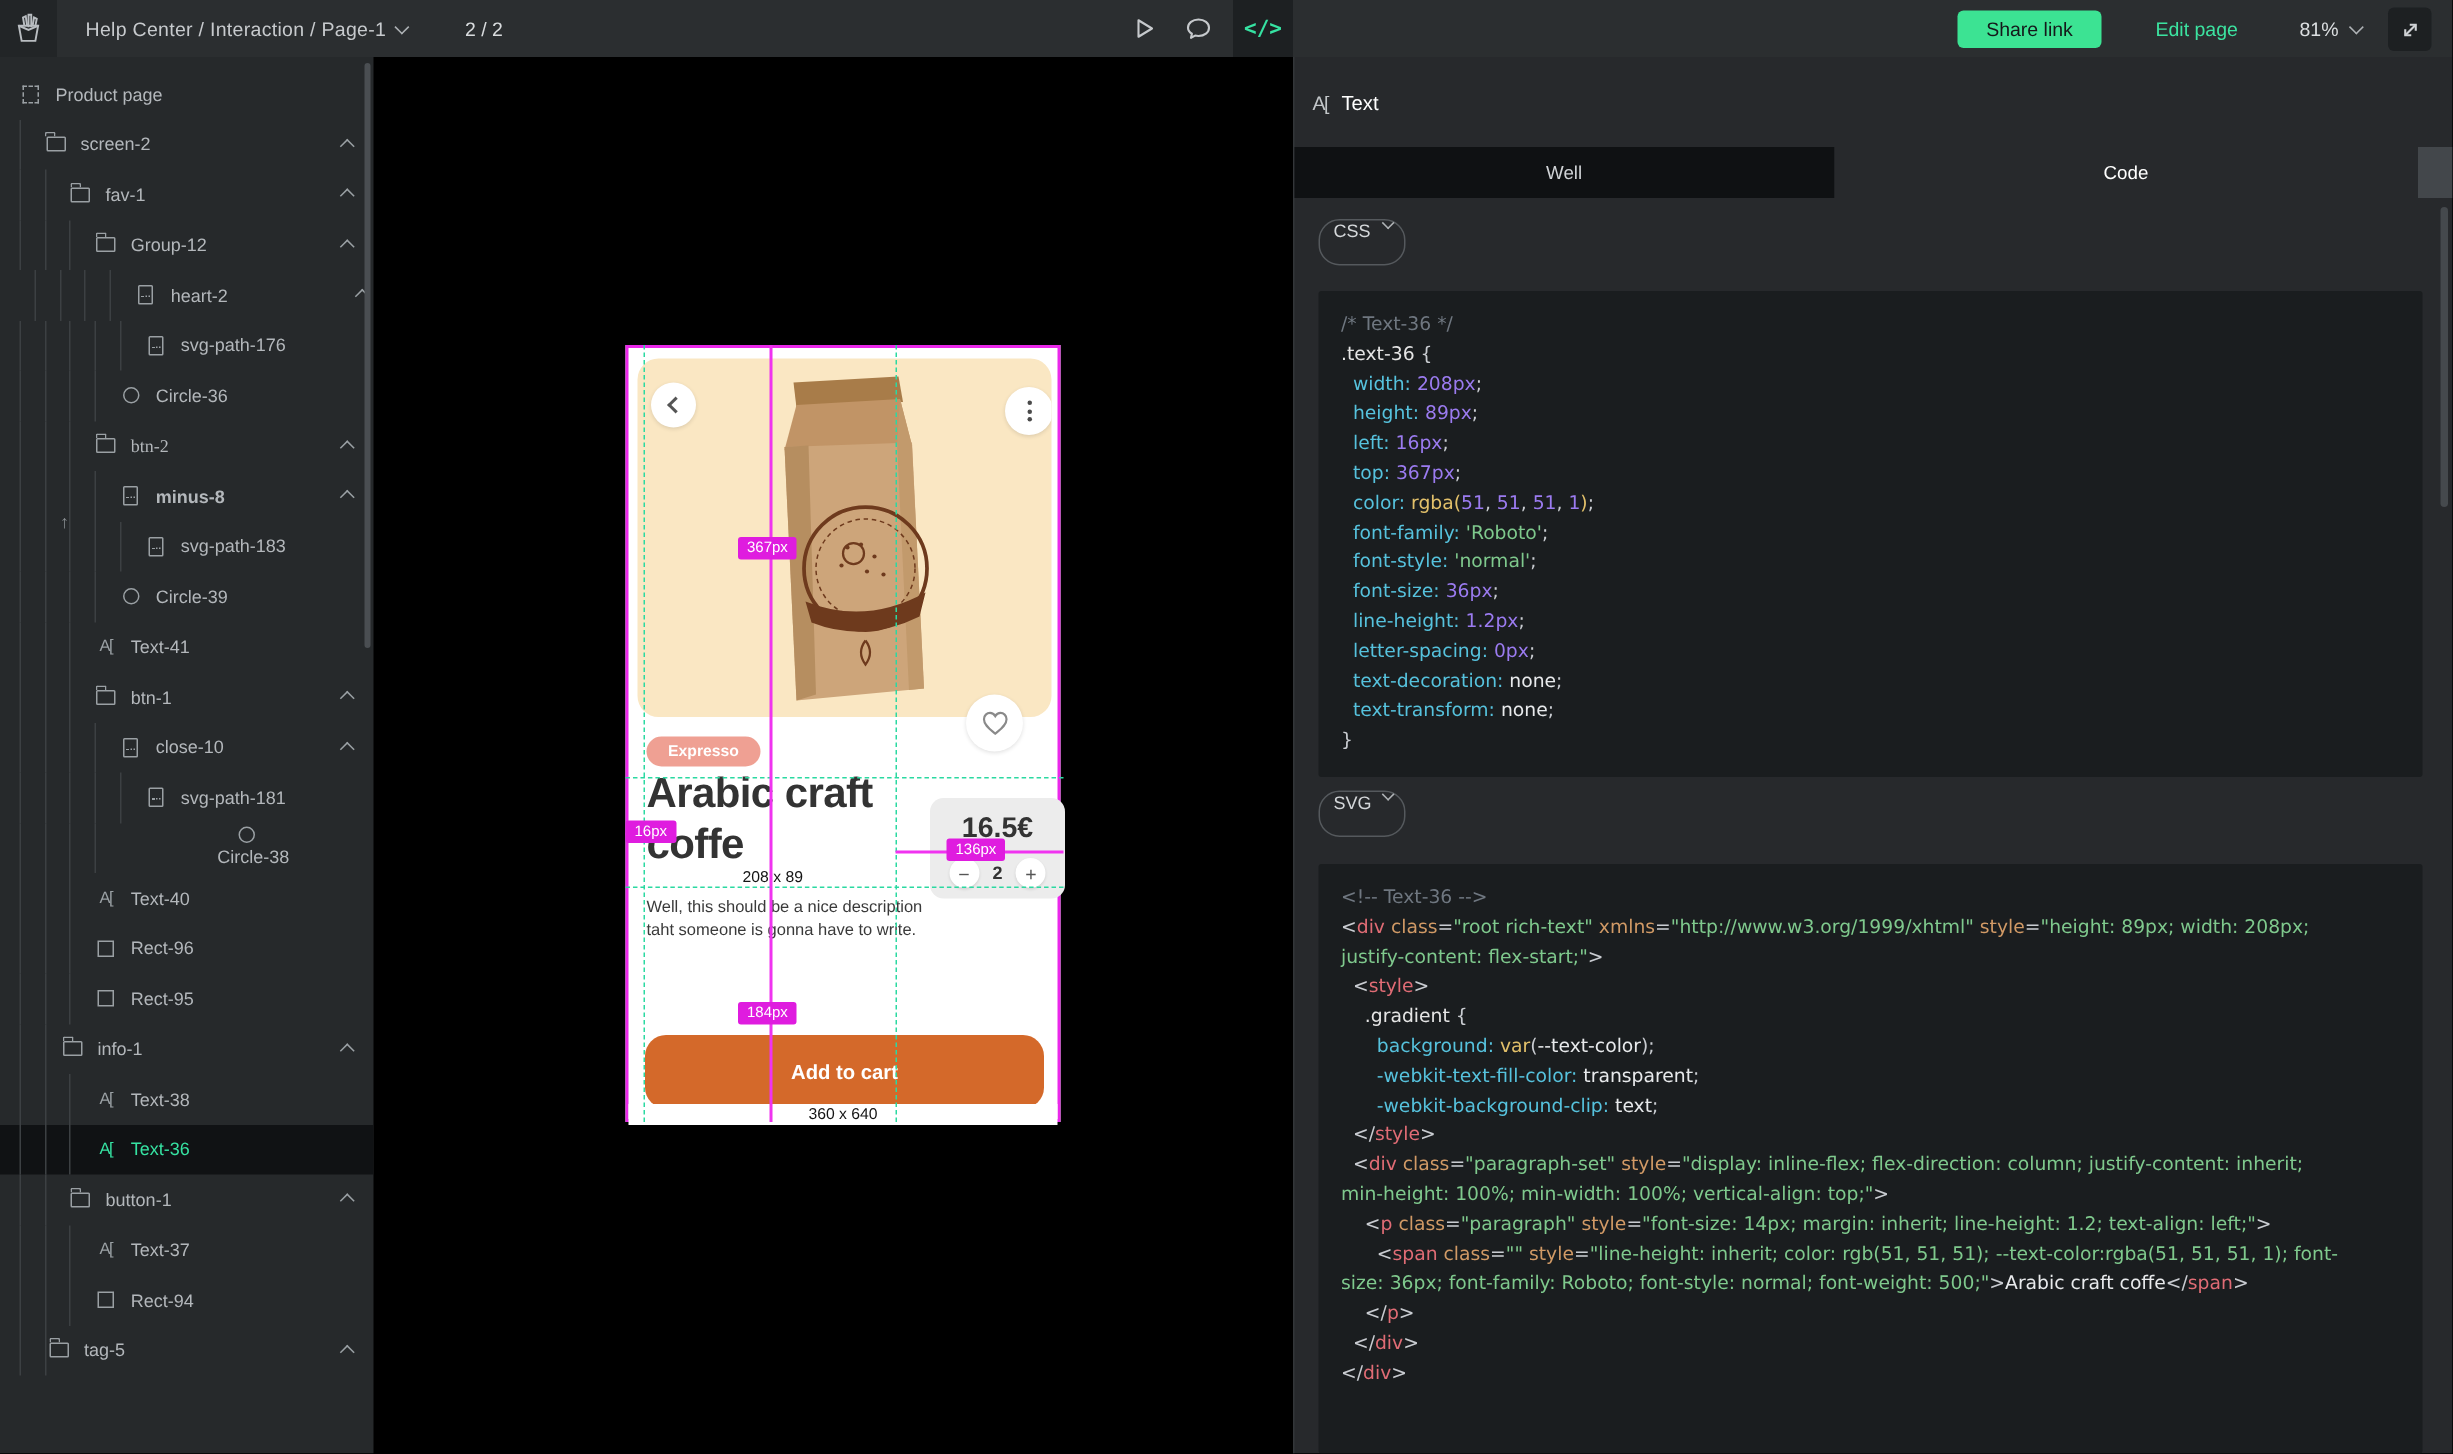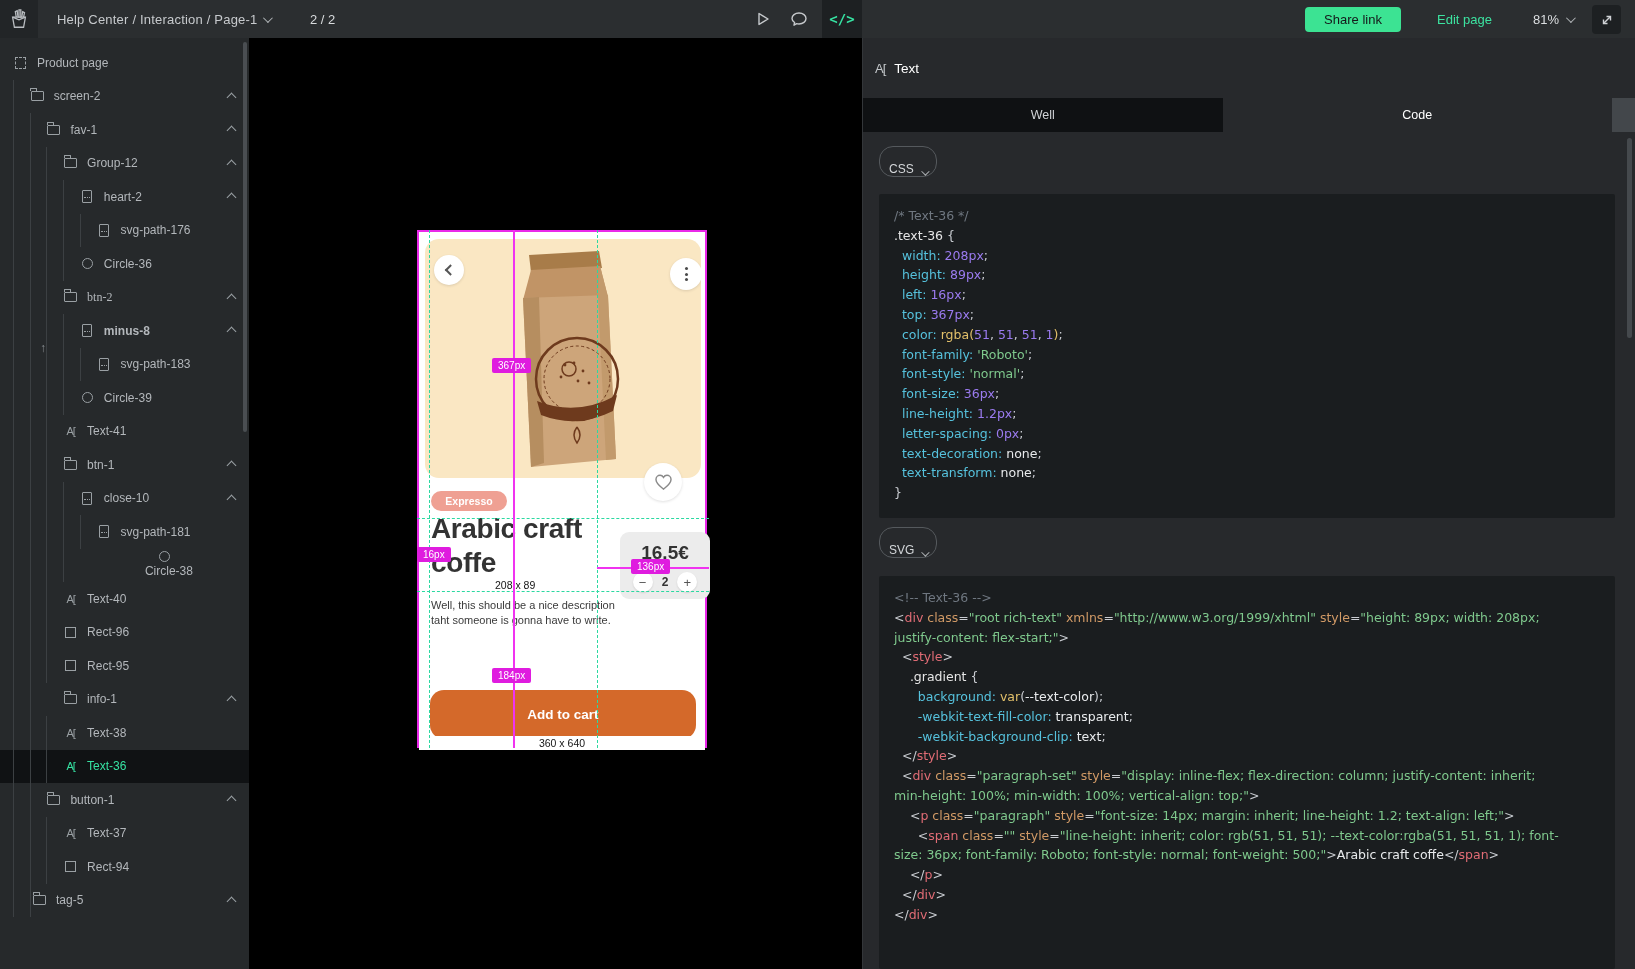--- a/index.html
+++ b/index.html
@@ -74,21 +74,21 @@
   
   .panel { position:absolute; left:862px; top:38px; width:773px; height:931px; background:#27292c; border-left:1px solid #333639; z-index:20; }
   .p-header { position:absolute; left:0; top:0; width:100%; height:60px; display:flex; align-items:center; padding-left:12px; gap:9px; }
   .p-head-icon { color:#c3c7ca; font-size:13px; letter-spacing:-1px; }
   .p-title { color:#fff; font-size:13.5px; }
   .tabs { position:absolute; left:0; top:60px; width:100%; height:34px; display:flex; }
   .tab { display:flex; align-items:center; justify-content:center; font-size:12.5px; cursor:pointer; }
   .tab-info { width:360px; background:#0f1113; color:#d0d3d6; }
   .tab-code { width:390px; background:#27292c; color:#fff; }
   .tab-corner { width:23px; background:#43474b; }
-  .dd { position:absolute; left:16px; width:58px; height:31px; border:1px solid #55595d; border-radius:14px; color:#d4d7da; font-size:12px; display:flex; align-items:flex-end; justify-content:space-between; padding:0 9px; cursor:pointer; }
+  .dd { position:absolute; left:16px; width:58px; height:31px; border:1px solid #55595d; border-radius:14px; color:#d4d7da; font-size:12px; display:flex; align-items:flex-start; justify-content:space-between; padding:0 9px; cursor:pointer; }
   .dd .chev-dn { border-color:#aeb2b5; width:6px; height:6px; }
   .codeblock { position:absolute; left:16px; width:736px; background:#1a1d1f; border-radius:2px; padding:12px 15px; font-family:"DejaVu Sans", "Liberation Sans", sans-serif; font-size:12.5px; white-space:pre; overflow:hidden; }
   .cl { height:19.8px; line-height:19.8px; }
   .tk-com { color:#6f7780; } .tk-sel { color:#e5e5e5; } .tk-prop { color:#56c2dd; }
   .tk-num { color:#9b7bf0; } .tk-fn { color:#e2c06a; } .tk-str { color:#7fc98d; }
   .tk-tag { color:#e06c75; } .tk-attr { color:#d19a66; } .tk-pun { color:#c9ccd1; }
   .tk-plain { color:#e8eaec; }
   .pn-scroll { position:absolute; right:3px; top:100px; width:5px; height:200px; background:#45494d; border-radius:3px; }
 </style>
 </head>
@@ -169,173 +169,173 @@
         <div class="trow" style="padding-left: 63.1px;">
           <span class="guide" style="left: 13px;"></span>
           <span class="guide" style="left: 29.7px;"></span>
           <span class="guide" style="left: 46.4px;"></span>
           <span class="ticon">
             <span class="ic-folder"></span>
           </span>
           <span class="tlabel">Group-12</span>
           <span class="tchev"></span>
         </div>
+        <div class="trow" style="padding-left: 79.8px; margin-left: 10px;">
+          <span class="guide" style="left: 13px;"></span>
+          <span class="guide" style="left: 29.7px;"></span>
+          <span class="guide" style="left: 46.4px;"></span>
+          <span class="guide" style="left: 63.1px;"></span>
+          <span class="ticon">
+            <span class="ic-file"></span>
+          </span>
+          <span class="tlabel">heart-2</span>
+          <span class="tchev"></span>
+        </div>
+        <div class="trow" style="padding-left: 96.5px;">
+          <span class="guide" style="left: 13px;"></span>
+          <span class="guide" style="left: 29.7px;"></span>
+          <span class="guide" style="left: 46.4px;"></span>
+          <span class="guide" style="left: 63.1px;"></span>
+          <span class="guide" style="left: 79.8px;"></span>
+          <span class="ticon">
+            <span class="ic-file"></span>
+          </span>
+          <span class="tlabel">svg-path-176</span>
+        </div>
         <div class="trow" style="padding-left: 79.8px;">
           <span class="guide" style="left: 13px;"></span>
           <span class="guide" style="left: 29.7px;"></span>
           <span class="guide" style="left: 46.4px;"></span>
           <span class="guide" style="left: 63.1px;"></span>
           <span class="ticon">
-            <span class="ic-file"></span>
-          </span>
-          <span class="tlabel">heart-2</span>
+            <span class="ic-circle"></span>
+          </span>
+          <span class="tlabel">Circle-36</span>
+        </div>
+        <div class="trow" style="padding-left: 63.1px; font-family: Liberation Serif, serif;">
+          <span class="guide" style="left: 13px;"></span>
+          <span class="guide" style="left: 29.7px;"></span>
+          <span class="guide" style="left: 46.4px;"></span>
+          <span class="ticon">
+            <span class="ic-folder"></span>
+          </span>
+          <span class="tlabel">btn-2</span>
+          <span class="tchev"></span>
+        </div>
+        <div class="trow" style="padding-left: 79.8px; font-weight: bold;">
+          <span class="guide" style="left: 13px;"></span>
+          <span class="guide" style="left: 29.7px;"></span>
+          <span class="guide" style="left: 46.4px;"></span>
+          <span class="guide" style="left: 63.1px;"></span>
+          <span class="ticon">
+            <span class="ic-file"></span>
+          </span>
+          <span class="tlabel">minus-8</span>
           <span class="tchev"></span>
         </div>
         <div class="trow" style="padding-left: 96.5px;">
           <span class="guide" style="left: 13px;"></span>
           <span class="guide" style="left: 29.7px;"></span>
           <span class="guide" style="left: 46.4px;"></span>
           <span class="guide" style="left: 63.1px;"></span>
           <span class="guide" style="left: 79.8px;"></span>
           <span class="ticon">
             <span class="ic-file"></span>
           </span>
-          <span class="tlabel">svg-path-176</span>
+          <span class="tlabel">svg-path-183</span>
         </div>
         <div class="trow" style="padding-left: 79.8px;">
           <span class="guide" style="left: 13px;"></span>
           <span class="guide" style="left: 29.7px;"></span>
           <span class="guide" style="left: 46.4px;"></span>
           <span class="guide" style="left: 63.1px;"></span>
           <span class="ticon">
             <span class="ic-circle"></span>
           </span>
-          <span class="tlabel">Circle-36</span>
-        </div>
-        <div class="trow" style="padding-left: 63.1px; font-family: Liberation Serif, serif;">
-          <span class="guide" style="left: 13px;"></span>
-          <span class="guide" style="left: 29.7px;"></span>
-          <span class="guide" style="left: 46.4px;"></span>
-          <span class="ticon">
-            <span class="ic-folder"></span>
-          </span>
-          <span class="tlabel">btn-2</span>
-          <span class="tchev"></span>
-        </div>
-        <div class="trow" style="padding-left: 79.8px; font-weight: bold;">
-          <span class="guide" style="left: 13px;"></span>
-          <span class="guide" style="left: 29.7px;"></span>
-          <span class="guide" style="left: 46.4px;"></span>
-          <span class="guide" style="left: 63.1px;"></span>
-          <span class="ticon">
-            <span class="ic-file"></span>
-          </span>
-          <span class="tlabel">minus-8</span>
+          <span class="tlabel">Circle-39</span>
+        </div>
+        <div class="trow" style="padding-left: 63.1px;">
+          <span class="guide" style="left: 13px;"></span>
+          <span class="guide" style="left: 29.7px;"></span>
+          <span class="guide" style="left: 46.4px;"></span>
+          <span class="ticon">
+            <span class="ic-text">A[</span>
+          </span>
+          <span class="tlabel">Text-41</span>
+        </div>
+        <div class="trow" style="padding-left: 63.1px;">
+          <span class="guide" style="left: 13px;"></span>
+          <span class="guide" style="left: 29.7px;"></span>
+          <span class="guide" style="left: 46.4px;"></span>
+          <span class="ticon">
+            <span class="ic-folder"></span>
+          </span>
+          <span class="tlabel">btn-1</span>
+          <span class="tchev"></span>
+        </div>
+        <div class="trow" style="padding-left: 79.8px;">
+          <span class="guide" style="left: 13px;"></span>
+          <span class="guide" style="left: 29.7px;"></span>
+          <span class="guide" style="left: 46.4px;"></span>
+          <span class="guide" style="left: 63.1px;"></span>
+          <span class="ticon">
+            <span class="ic-file"></span>
+          </span>
+          <span class="tlabel">close-10</span>
           <span class="tchev"></span>
         </div>
         <div class="trow" style="padding-left: 96.5px;">
           <span class="guide" style="left: 13px;"></span>
           <span class="guide" style="left: 29.7px;"></span>
           <span class="guide" style="left: 46.4px;"></span>
           <span class="guide" style="left: 63.1px;"></span>
           <span class="guide" style="left: 79.8px;"></span>
           <span class="ticon">
             <span class="ic-file"></span>
           </span>
-          <span class="tlabel">svg-path-183</span>
-        </div>
-        <div class="trow" style="padding-left: 79.8px;">
+          <span class="tlabel">svg-path-181</span>
+        </div>
+        <div class="trow" style="padding-left: 79.8px; flex-direction: column;">
           <span class="guide" style="left: 13px;"></span>
           <span class="guide" style="left: 29.7px;"></span>
           <span class="guide" style="left: 46.4px;"></span>
           <span class="guide" style="left: 63.1px;"></span>
           <span class="ticon">
             <span class="ic-circle"></span>
           </span>
-          <span class="tlabel">Circle-39</span>
+          <span class="tlabel">Circle-38</span>
         </div>
         <div class="trow" style="padding-left: 63.1px;">
           <span class="guide" style="left: 13px;"></span>
           <span class="guide" style="left: 29.7px;"></span>
           <span class="guide" style="left: 46.4px;"></span>
           <span class="ticon">
             <span class="ic-text">A[</span>
           </span>
-          <span class="tlabel">Text-41</span>
-        </div>
-        <div class="trow" style="padding-left: 63.1px;">
-          <span class="guide" style="left: 13px;"></span>
-          <span class="guide" style="left: 29.7px;"></span>
-          <span class="guide" style="left: 46.4px;"></span>
-          <span class="ticon">
-            <span class="ic-folder"></span>
-          </span>
-          <span class="tlabel">btn-1</span>
-          <span class="tchev"></span>
-        </div>
-        <div class="trow" style="padding-left: 79.8px;">
-          <span class="guide" style="left: 13px;"></span>
-          <span class="guide" style="left: 29.7px;"></span>
-          <span class="guide" style="left: 46.4px;"></span>
-          <span class="guide" style="left: 63.1px;"></span>
-          <span class="ticon">
-            <span class="ic-file"></span>
-          </span>
-          <span class="tlabel">close-10</span>
-          <span class="tchev"></span>
-        </div>
-        <div class="trow" style="padding-left: 96.5px;">
-          <span class="guide" style="left: 13px;"></span>
-          <span class="guide" style="left: 29.7px;"></span>
-          <span class="guide" style="left: 46.4px;"></span>
-          <span class="guide" style="left: 63.1px;"></span>
-          <span class="guide" style="left: 79.8px;"></span>
-          <span class="ticon">
-            <span class="ic-file"></span>
-          </span>
-          <span class="tlabel">svg-path-181</span>
-        </div>
-        <div class="trow" style="padding-left: 79.8px; flex-direction: column;">
-          <span class="guide" style="left: 13px;"></span>
-          <span class="guide" style="left: 29.7px;"></span>
-          <span class="guide" style="left: 46.4px;"></span>
-          <span class="guide" style="left: 63.1px;"></span>
-          <span class="ticon">
-            <span class="ic-circle"></span>
-          </span>
-          <span class="tlabel">Circle-38</span>
-        </div>
-        <div class="trow" style="padding-left: 63.1px;">
-          <span class="guide" style="left: 13px;"></span>
-          <span class="guide" style="left: 29.7px;"></span>
-          <span class="guide" style="left: 46.4px;"></span>
-          <span class="ticon">
-            <span class="ic-text">A[</span>
-          </span>
           <span class="tlabel">Text-40</span>
         </div>
         <div class="trow" style="padding-left: 63.1px;">
           <span class="guide" style="left: 13px;"></span>
           <span class="guide" style="left: 29.7px;"></span>
           <span class="guide" style="left: 46.4px;"></span>
           <span class="ticon">
             <span class="ic-rect"></span>
           </span>
           <span class="tlabel">Rect-96</span>
         </div>
         <div class="trow" style="padding-left: 63.1px;">
           <span class="guide" style="left: 13px;"></span>
           <span class="guide" style="left: 29.7px;"></span>
           <span class="guide" style="left: 46.4px;"></span>
           <span class="ticon">
             <span class="ic-rect"></span>
           </span>
           <span class="tlabel">Rect-95</span>
         </div>
-        <div class="trow" style="padding-left: 63px;">
+        <div class="trow" style="padding-left: 41px;">
           <span class="guide" style="left: 13px;"></span>
           <span class="guide" style="left: 29.7px;"></span>
           <span class="ticon">
             <span class="ic-folder"></span>
           </span>
           <span class="tlabel">info-1</span>
           <span class="tchev"></span>
         </div>
         <div class="trow" style="padding-left: 63.1px;">
           <span class="guide" style="left: 13px;"></span>

